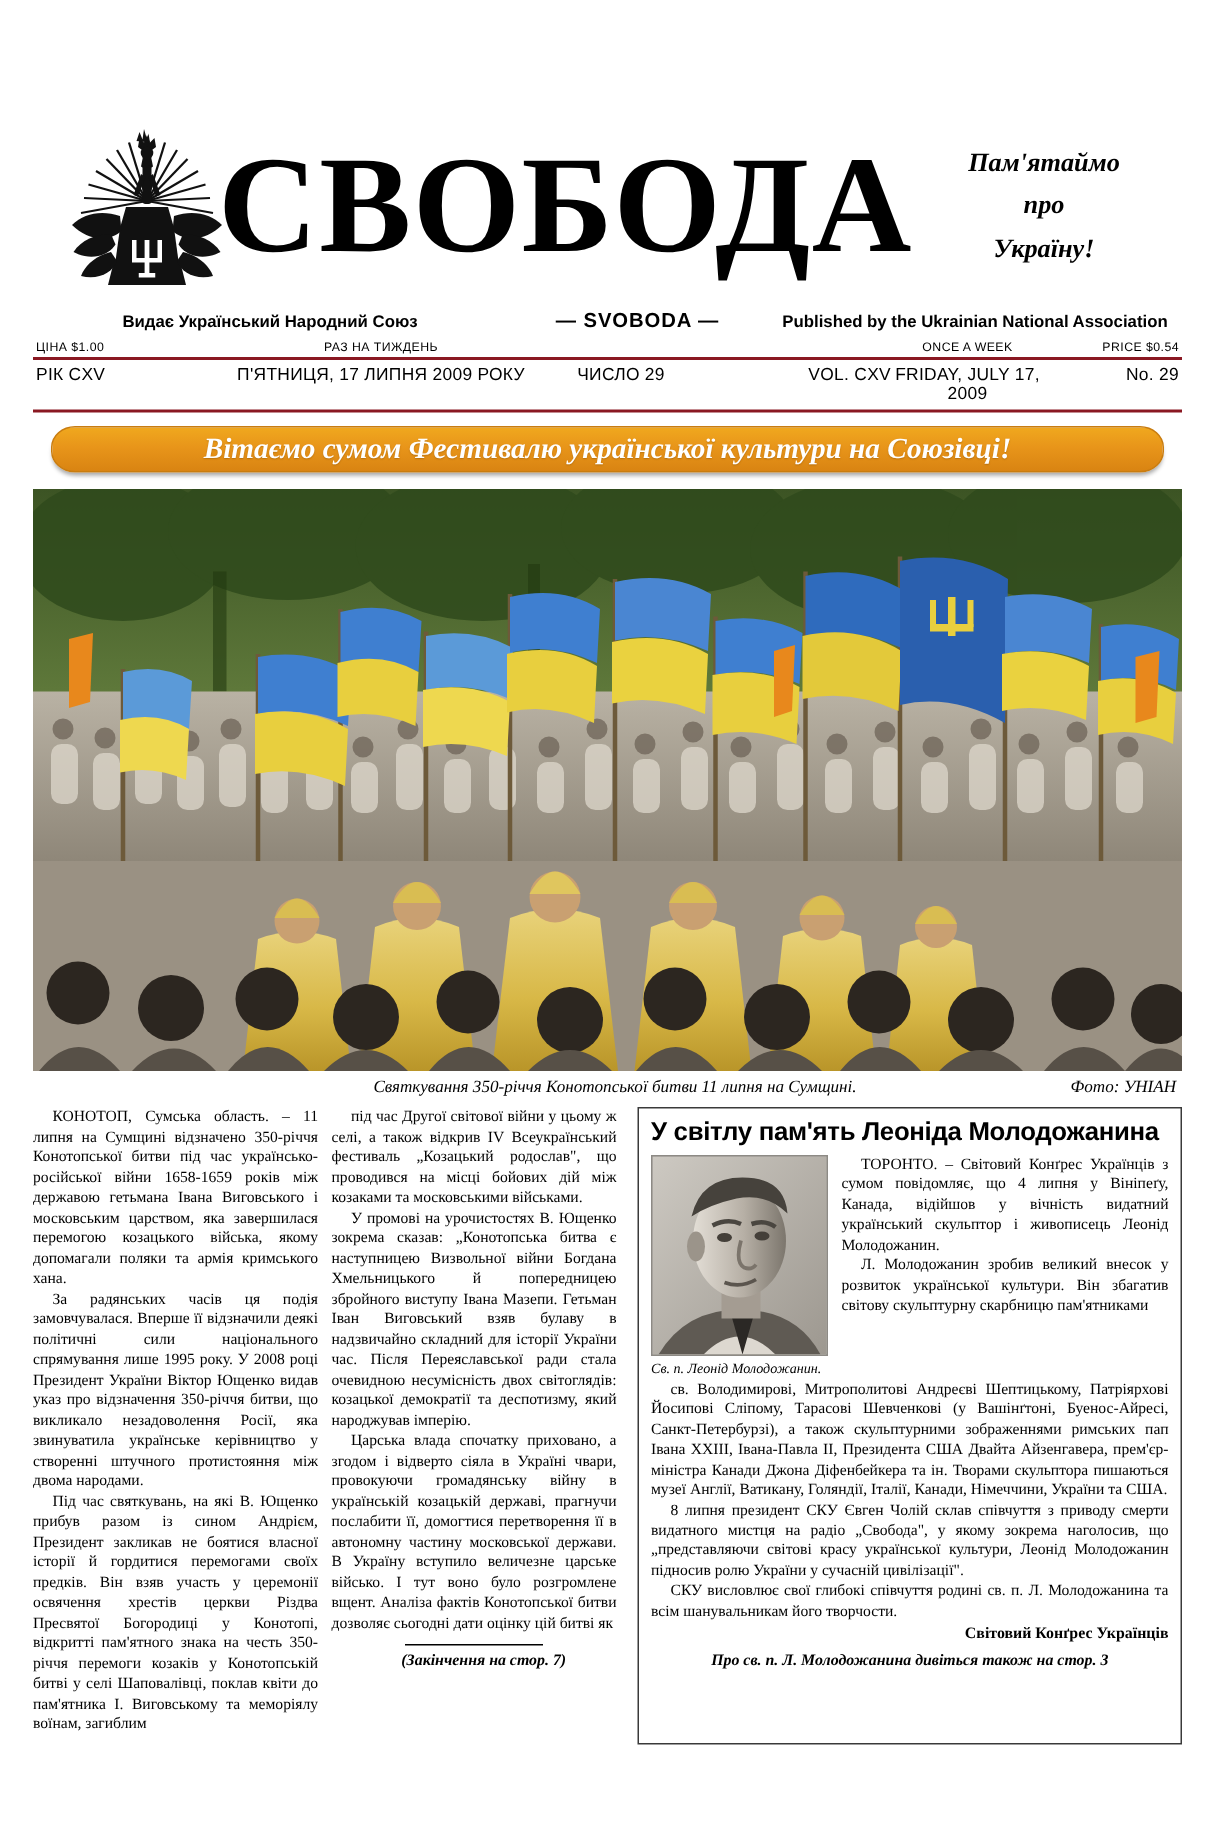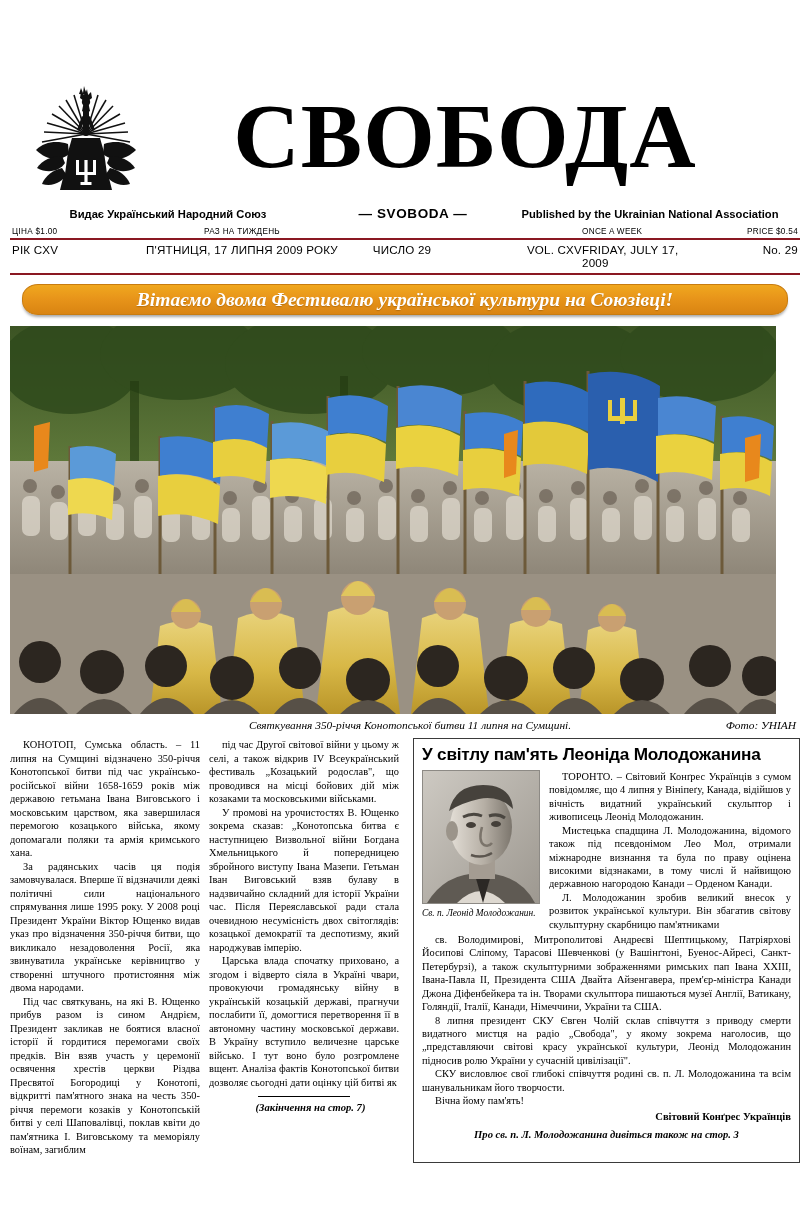--- a/index.html
+++ b/index.html
@@ -13,21 +13,21 @@
     height: 1215px;
     overflow: hidden;
     font-family: "Liberation Serif", "DejaVu Serif", serif;
     color: #000;
     position: relative;
   }
   .page {
     width: 810px;
     height: 1188px;
     box-sizing: border-box;
-    padding: 0 10px;
+    padding: 0 22px;
     position: relative;
   }
 
   
   .masthead {
     display: flex;
     align-items: center;
     justify-content: space-between;
     height: 125px;
     padding-top: 74px;
@@ -93,21 +93,21 @@
     align-items: baseline;
     font-family: "Liberation Sans", "DejaVu Sans", sans-serif;
     font-size: 11.6px;
     letter-spacing: 0.2px;
     padding: 3px 2px 4px 2px;
   }
   .c1 { flex: 0 0 130px; text-align: left; }
   .c2 { flex: 0 0 200px; text-align: center; }
   .c3 { flex: 0 0 120px; text-align: center; }
   .c4 { flex: 0 0 120px; text-align: right; }
-  .c5 { flex: 1 1 auto;  text-align: left; }
+  .c5 { flex: 1 1 auto;  text-align: center; }
   .c6 { flex: 0 0 90px;  text-align: right; }
 
   .rule-dark  { border-top: 2.2px solid #8a1822; }
   .rule-dark2 { border-top: 2.2px solid #8a1822; }
 
   
   .banner-wrap {
     margin-top: 9px;
     position: relative;
     height: 34px;
@@ -313,20 +313,25 @@
             <path d="M48.5 100 h11 v3 h-11z"></path>
           </g>
         </g>
       </svg>
     </div>
 
     <div class="nameplate">
       <div class="nameplate-title">СВОБОДА</div>
     </div>
 
+    <div class="tagline">
+      <div>Пам'ятаймо</div>
+      <div>про</div>
+      <div>Україну!</div>
+    </div>
   </div>
 
   <div class="publisher-row">
     <div class="pub-left">Видає Український Народний Союз</div>
     <div class="pub-center">— SVOBODA —</div>
     <div class="pub-right">Published by the Ukrainian National Association</div>
   </div>
 
   <div class="price-row">
     <div class="c1">ЦІНА $1.00</div>
@@ -345,21 +350,21 @@
     <div class="c3">ЧИСЛО 29</div>
     <div class="c4">VOL. CXV</div>
     <div class="c5">FRIDAY, JULY 17, 2009</div>
     <div class="c6">No. 29</div>
   </div>
 
   <div class="rule-dark2"></div>
 
   <div class="banner-wrap">
     <div class="banner">
-      <span class="banner-text">Вітаємо двома Фестивалю української культури на Союзівці!</span>
+      <span class="banner-text">Вітаємо сумом Фестивалю української культури на Союзівці!</span>
     </div>
   </div>
 
 
   <div class="photo-wrap">
     <svg viewBox="0 0 766 388" preserveAspectRatio="none" xmlns="http://www.w3.org/2000/svg">
       <defs>
         <linearGradient id="treeg" x1="0" y1="0" x2="0" y2="1">
           <stop offset="0%" stop-color="#3c5424"></stop>
           <stop offset="100%" stop-color="#6f8a45"></stop>
@@ -629,30 +634,28 @@
               <path d="M59 56 q-4 14 2 18 q5 2 8 -2" stroke="#7b746b" stroke-width="2.5" fill="none"></path>
 
               <path d="M48 84 q11 4 21 -2" stroke="#5b554e" stroke-width="2.5" fill="none"></path>
             </svg>
           </div>
           <div class="portrait-caption">Св. п. Леонід Молодожанин.</div>
         </div>
 
         <div class="sb-text-col sb-body">
           <p>ТОРОНТО. – Світовий Конґрес Українців з сумом повідомляє, що 4 липня у Вініпеґу, Канада, відійшов у вічність видатний український скульптор і живописець Леонід Молодожанин.</p>
-          <p>Мистецька спадщина Л. Молодожанина, відомого також під псевдонімом Лео Мол, отримали міжнародне визнання та була по праву оцінена високими відзнаками, в тому числі й найвищою державною нагородою Канади – Орденом Канади.</p>
           <p>Л. Молодожанин зробив великий внесок у розвиток української культури. Він збагатив світову скульптурну скарбницю пам'ятниками</p>
         </div>
       </div>
 
       <div class="sb-body sb-rest">
         <p>св. Володимирові, Митрополитові Андреєві Шептицькому, Патріярхові Йосипові Сліпому, Тарасові Шевченкові (у Вашінґтоні, Буенос-Айресі, Санкт-Петербурзі), а також скульптурними зображеннями римських пап Івана XXIII, Івана-Павла II, Президента США Двайта Айзенгавера, прем'єр-міністра Канади Джона Діфенбейкера та ін. Творами скульптора пишаються музеї Англії, Ватикану, Голяндії, Італії, Канади, Німеччини, України та США.</p>
         <p>8 липня президент СКУ Євген Чолій склав співчуття з приводу смерти видатного мистця на радіо „Свобода", у якому зокрема наголосив, що „представляючи світові красу української культури, Леонід Молодожанин підносив ролю України у сучасній цивілізації".</p>
         <p>СКУ висловлює свої глибокі співчуття родині св. п. Л. Молодожанина та всім шанувальникам його творчости.</p>
-        <p>Вічна йому пам'ять!</p>
       </div>
 
       <div class="sb-signature">Світовий Конґрес Українців</div>
       <div class="sb-footnote">Про св. п. Л. Молодожанина дивіться також на стор. 3</div>
     </div>
 
   </div>
 </div>
 
 </body></html>

